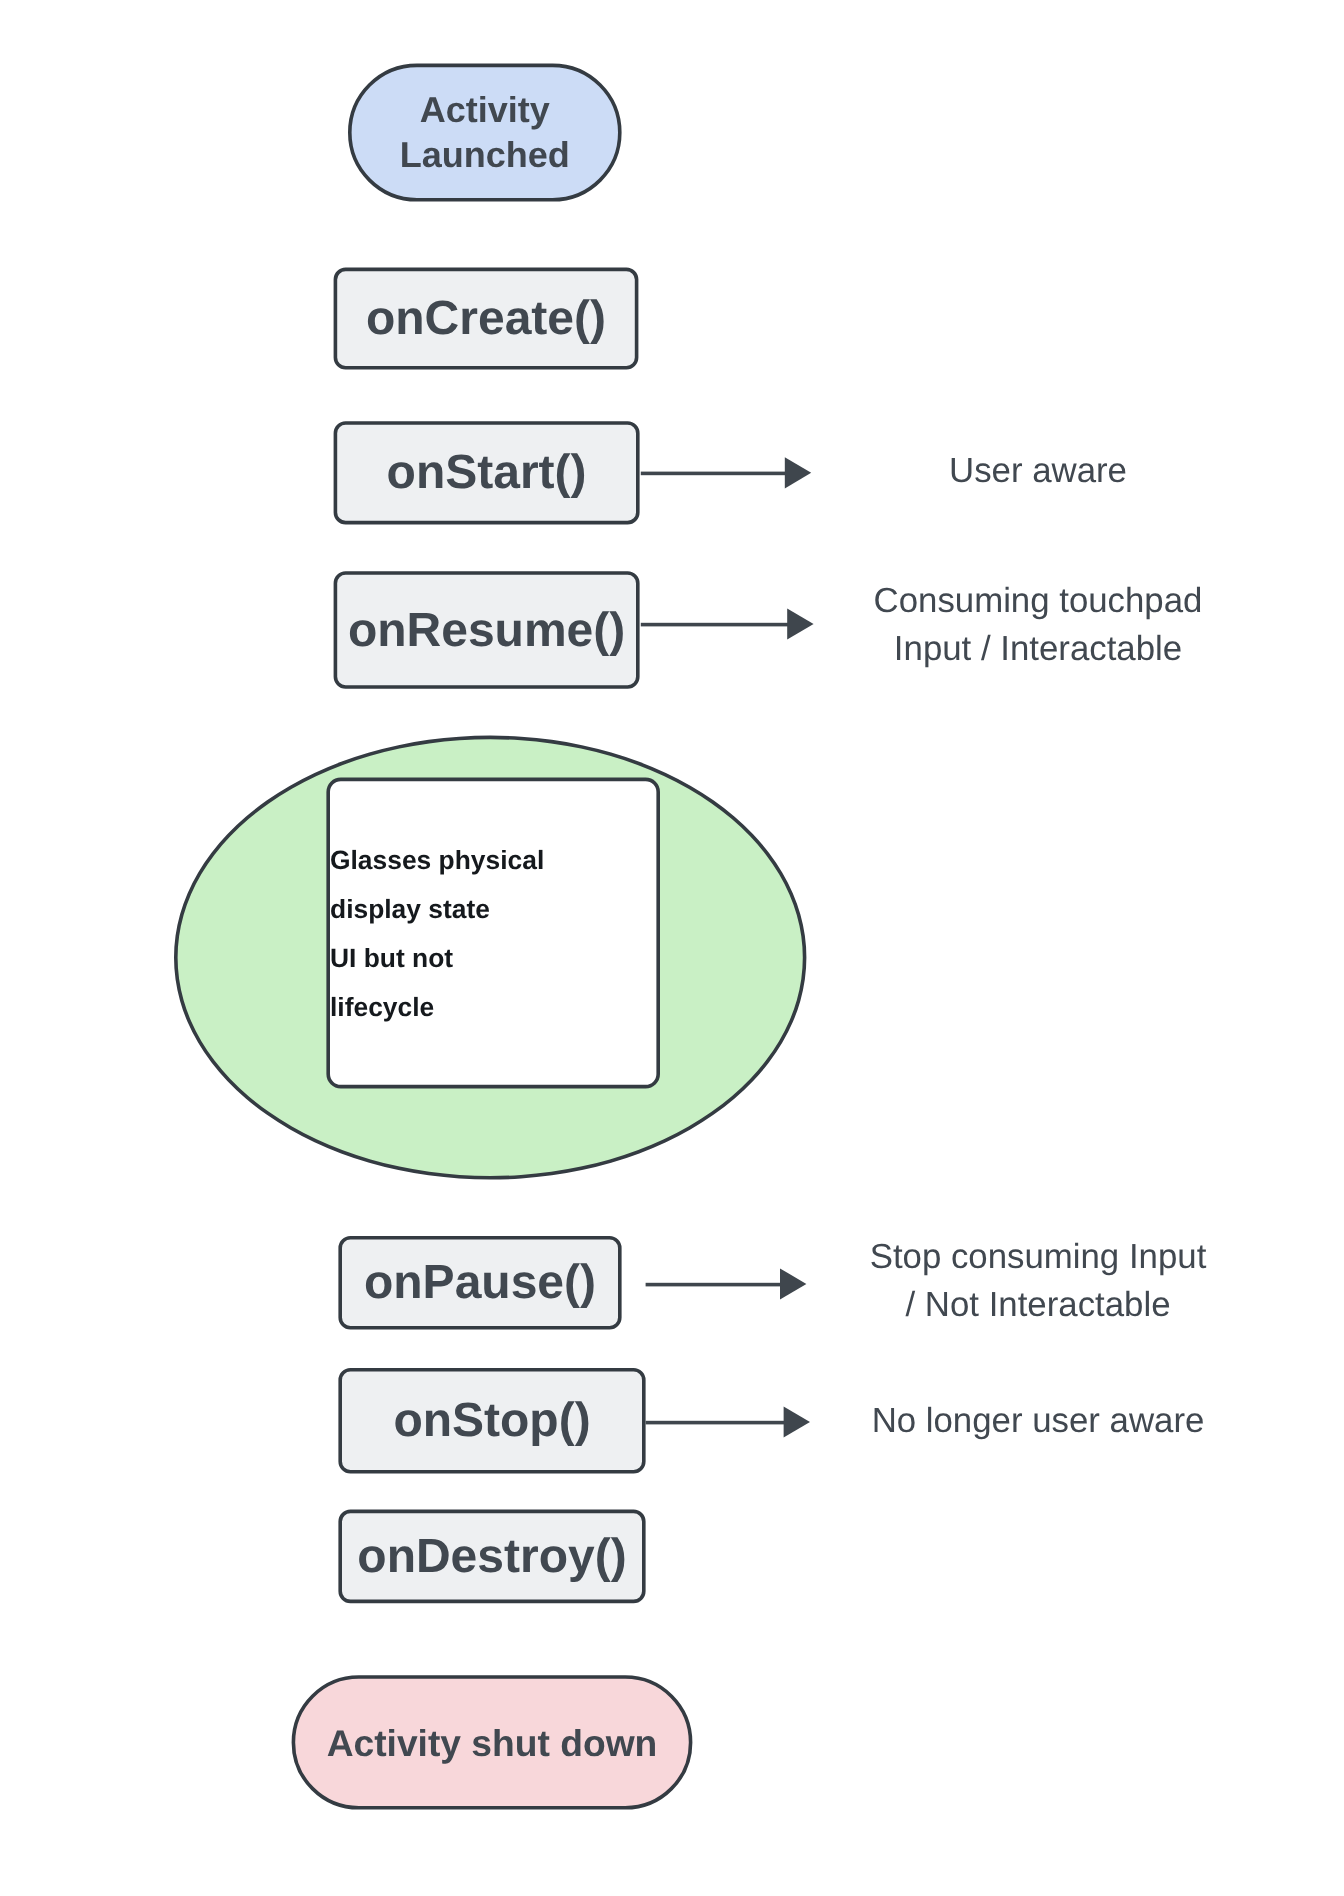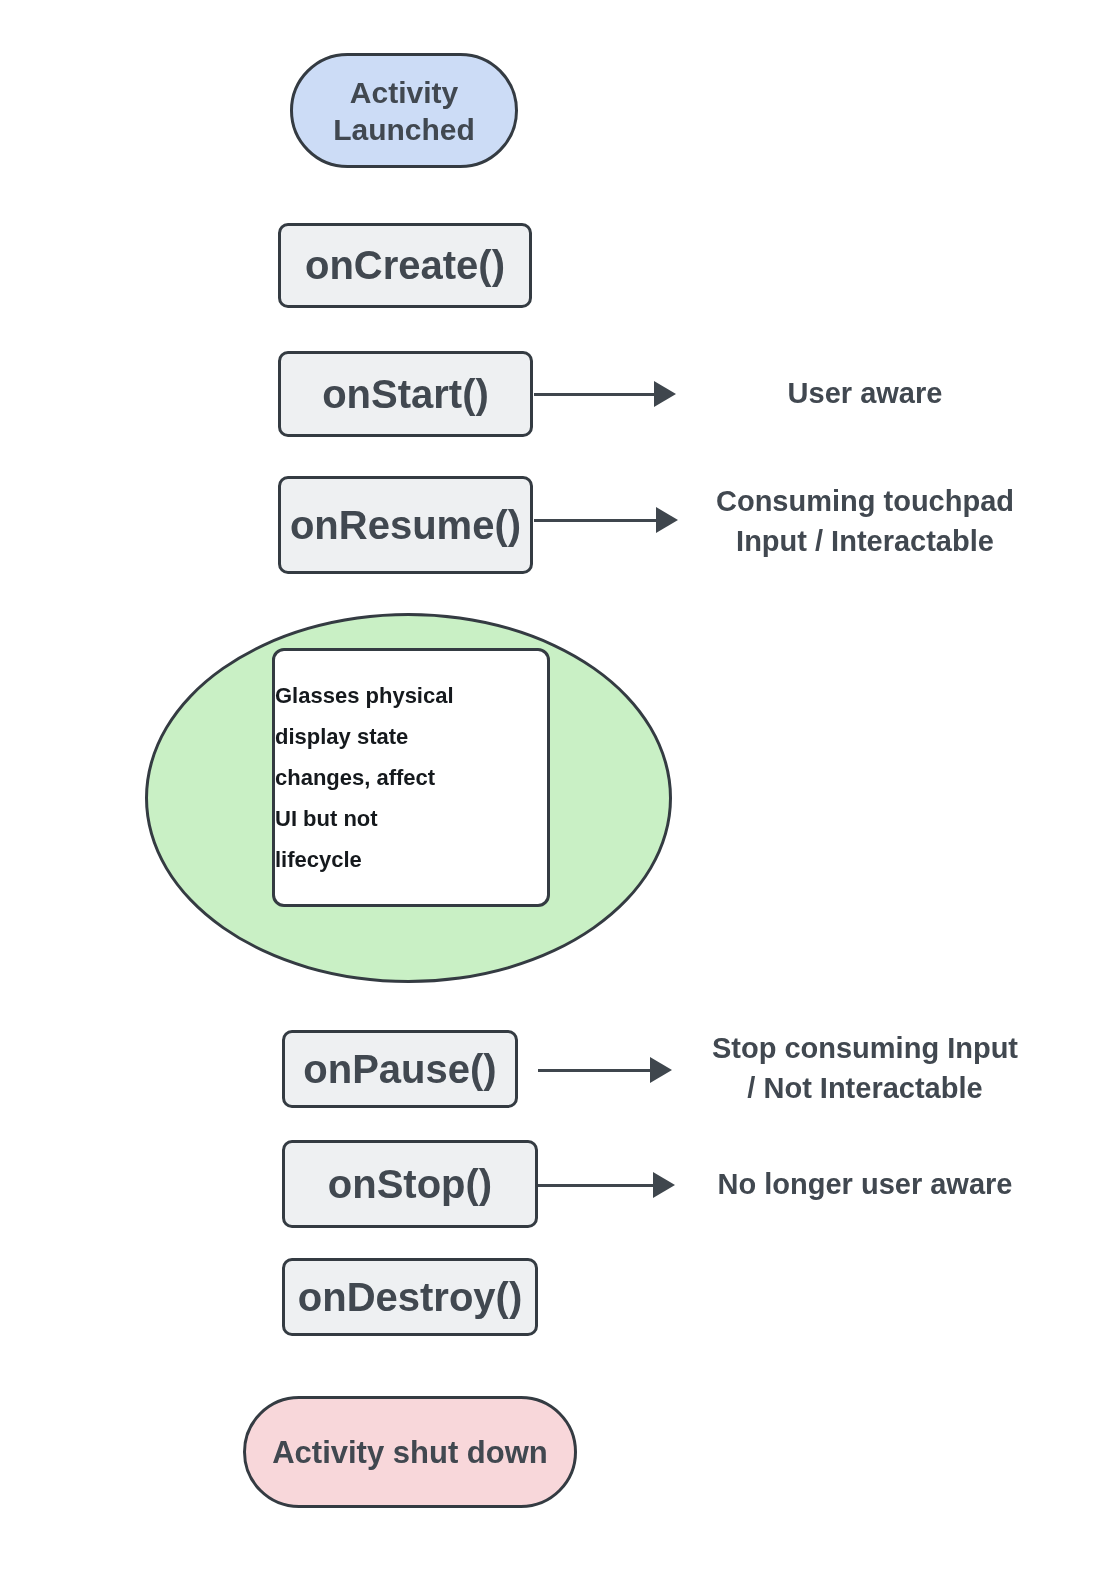--- a/index.html
+++ b/index.html
@@ -84,21 +84,21 @@
     text-align: center;
     font-weight: bold;
     font-size: 31px;
     line-height: 40px;
     color: var(--text, #414850);
   }
   .annotation {
     position: absolute;
     left: 690px; width: 350px;
     text-align: center;
-    font-weight: bold;
+    font-weight: normal;
     font-size: 29px;
     line-height: 40px;
     color: var(--text, #414850);
   }
   .arrow {
     position: absolute;
     height: 26px;
   }
   .arrow-line {
     position: absolute;
@@ -149,21 +149,20 @@
   </div>
   <div class="annotation" style="top:481px;">
       <div>Consuming touchpad</div>
       <div>Input / Interactable</div>
     </div>
 
   <div class="ellipse"></div>
   <div class="note-box">
       <div>Glasses physical</div>
       <div>display state</div>
-      <div>changes, affect</div>
       <div>UI but not</div>
       <div>lifecycle</div>
     </div>
 
   <div class="box" style="left:282px;top:1030px;width:236px;height:78px;">
     <span>onPause()</span>
   </div>
   <div class="arrow" style="left:538px;top:1057px;width:134px;">
     <div class="arrow-line"></div>
     <div class="arrow-head"></div>

